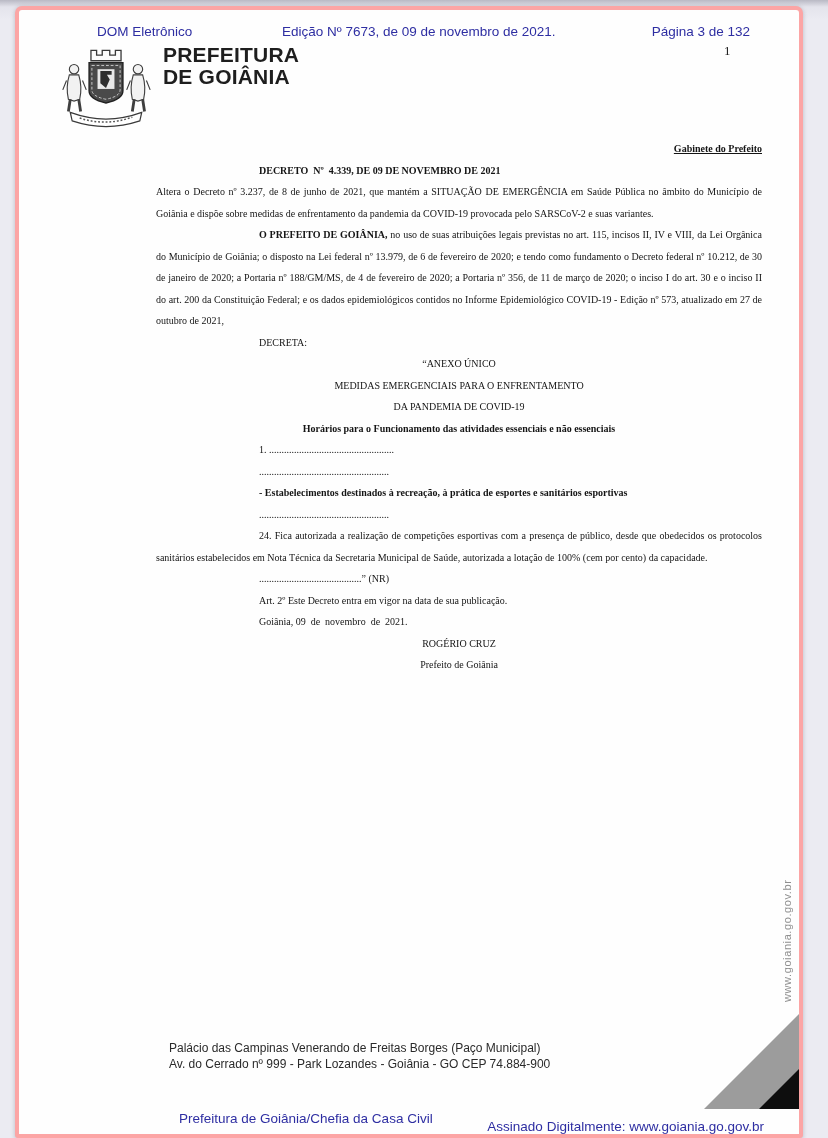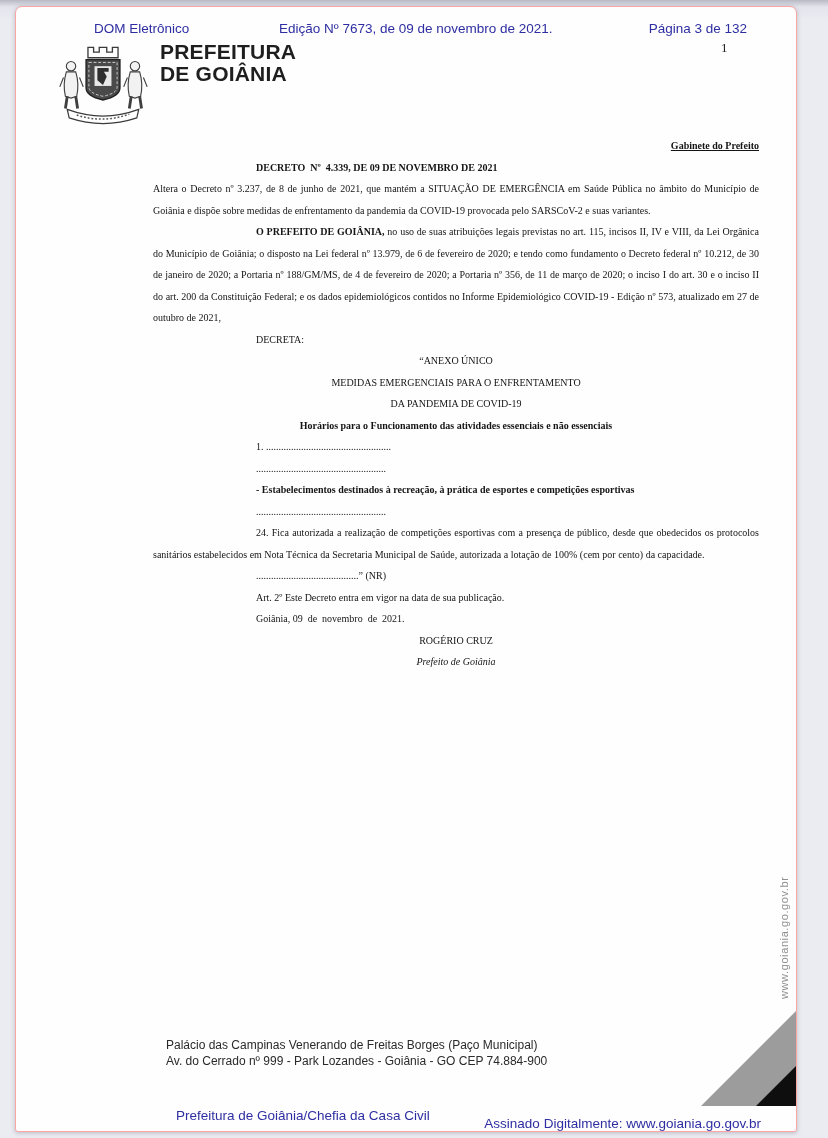--- a/index.html
+++ b/index.html
@@ -3,21 +3,21 @@
 <meta charset="utf-8">
 <style>
   html,body{margin:0;padding:0;}
   body{
     width:828px;height:1138px;position:relative;overflow:hidden;
     background:linear-gradient(#b9b9c4 0px,#e4e4ec 7px,#ebebf2 20px,#ebebf2 100%);
     font-family:"Liberation Sans",sans-serif;
   }
   .sheet{
     position:absolute;left:15px;top:6px;width:780px;height:1124px;
-    background:#fefefe;border:1px solid #fca5a5;border-radius:7px 7px 3px 3px;
+    background:#fefefe;border:4px solid #fca5a5;border-radius:7px 7px 3px 3px;
     box-shadow:0 1px 4px rgba(40,40,60,.25);
   }
   
   .vh-item{position:absolute;top:14px;font-size:13.5px;color:#2e2ea2;}
   .vh-left{left:78px;}
   .vh-center{left:263px;}
   .vh-right{right:49px;}
   .vf-item{position:absolute;top:1101px;font-size:13.5px;color:#2e2ea2;}
   .vf-left{left:160px;}
   .vf-right{right:35px;margin-top:8px;}
@@ -47,21 +47,21 @@
   .art1{margin-top:5px;}
   .centerline{text-align:center;margin-top:7px;}
   .heading-bold{font-weight:bold;text-align:center;margin-top:5px;}
   .dotline{text-indent:103px;margin-top:5px;}
   .bolditem{font-weight:bold;text-align:justify;text-indent:103px;margin-top:0px;}
   .item24{margin-top:0px;}
   .nrline{text-indent:103px;margin-top:0px;}
   .art2{text-indent:103px;margin-top:6px;}
   .dateline{text-indent:103px;margin-top:20px;white-space:pre-wrap;}
   .sig-name{text-align:center;margin-top:16px;}
-  .sig-role{text-align:center;font-style:italic;}
+  .sig-role{text-align:center;}
 
   .address{
     position:absolute;left:150px;top:1031px;font-family:Liberation Sans, sans-serif;
     font-size:12px;line-height:1.3;color:#2a2a2a;
   }
   .side-url{
     position:absolute;left:762px;top:992px;transform-origin:0 0;transform:rotate(-90deg);
     font-size:11px;color:#8f8f8f;letter-spacing:.6px;white-space:nowrap;
   }
   .fold-gray{
@@ -124,21 +124,21 @@
     <p class="decree-title">DECRETO  Nº  4.339, DE 09 DE NOVEMBRO DE 2021</p>
     <p class="ementa">Altera o Decreto nº 3.237, de 8 de junho de 2021, que mantém a SITUAÇÃO DE EMERGÊNCIA em Saúde Pública no âmbito do Município de Goiânia e dispõe sobre medidas de enfrentamento da pandemia da COVID-19 provocada pelo SARSCoV-2 e suas variantes.</p>
     <p class="para preamble"><b>O PREFEITO DE GOIÂNIA,</b><span> no uso de suas atribuições legais previstas no art. 115, incisos II, IV e VIII, da Lei Orgânica do Município de Goiânia; o disposto na Lei federal nº 13.979, de 6 de fevereiro de 2020; e tendo como fundamento o Decreto federal nº 10.212, de 30 de janeiro de 2020; a Portaria nº 188/GM/MS, de 4 de fevereiro de 2020; a Portaria nº 356, de 11 de março de 2020; o inciso I do art. 30 e o inciso II do art. 200 da Constituição Federal; e os dados epidemiológicos contidos no Informe Epidemiológico COVID-19 - Edição nº 573, atualizado em 27 de outubro de 2021,</span></p>
     <p class="decreta">DECRETA:</p>
     <p class="centerline">“ANEXO ÚNICO</p>
     <p class="centerline">MEDIDAS EMERGENCIAIS PARA O ENFRENTAMENTO</p>
     <p class="centerline">DA PANDEMIA DE COVID-19</p>
     <p class="heading-bold">Horários para o Funcionamento das atividades essenciais e não essenciais</p>
     <p class="dotline">1. ..................................................</p>
     <p class="dotline">....................................................</p>
-    <p class="bolditem">- Estabelecimentos destinados à recreação, à prática de esportes e competições esportivas</p>
+    <p class="bolditem">- Estabelecimentos destinados à recreação, à prática de esportes e sanitários esportivas</p>
     <p class="dotline">....................................................</p>
     <p class="para item24">24. Fica autorizada a realização de competições esportivas com a presença de público, desde que obedecidos os protocolos sanitários estabelecidos em Nota Técnica da Secretaria Municipal de Saúde, autorizada a lotação de 100% (cem por cento) da capacidade.</p>
     <p class="nrline">.........................................” (NR)</p>
     <p class="art2">Art. 2º Este Decreto entra em vigor na data de sua publicação.</p>
     <p class="dateline">Goiânia, 09  de  novembro  de  2021.</p>
     <p class="sig-name">ROGÉRIO CRUZ</p>
     <p class="sig-role">Prefeito de Goiânia</p>
   </div>
 
   <div class="address">

